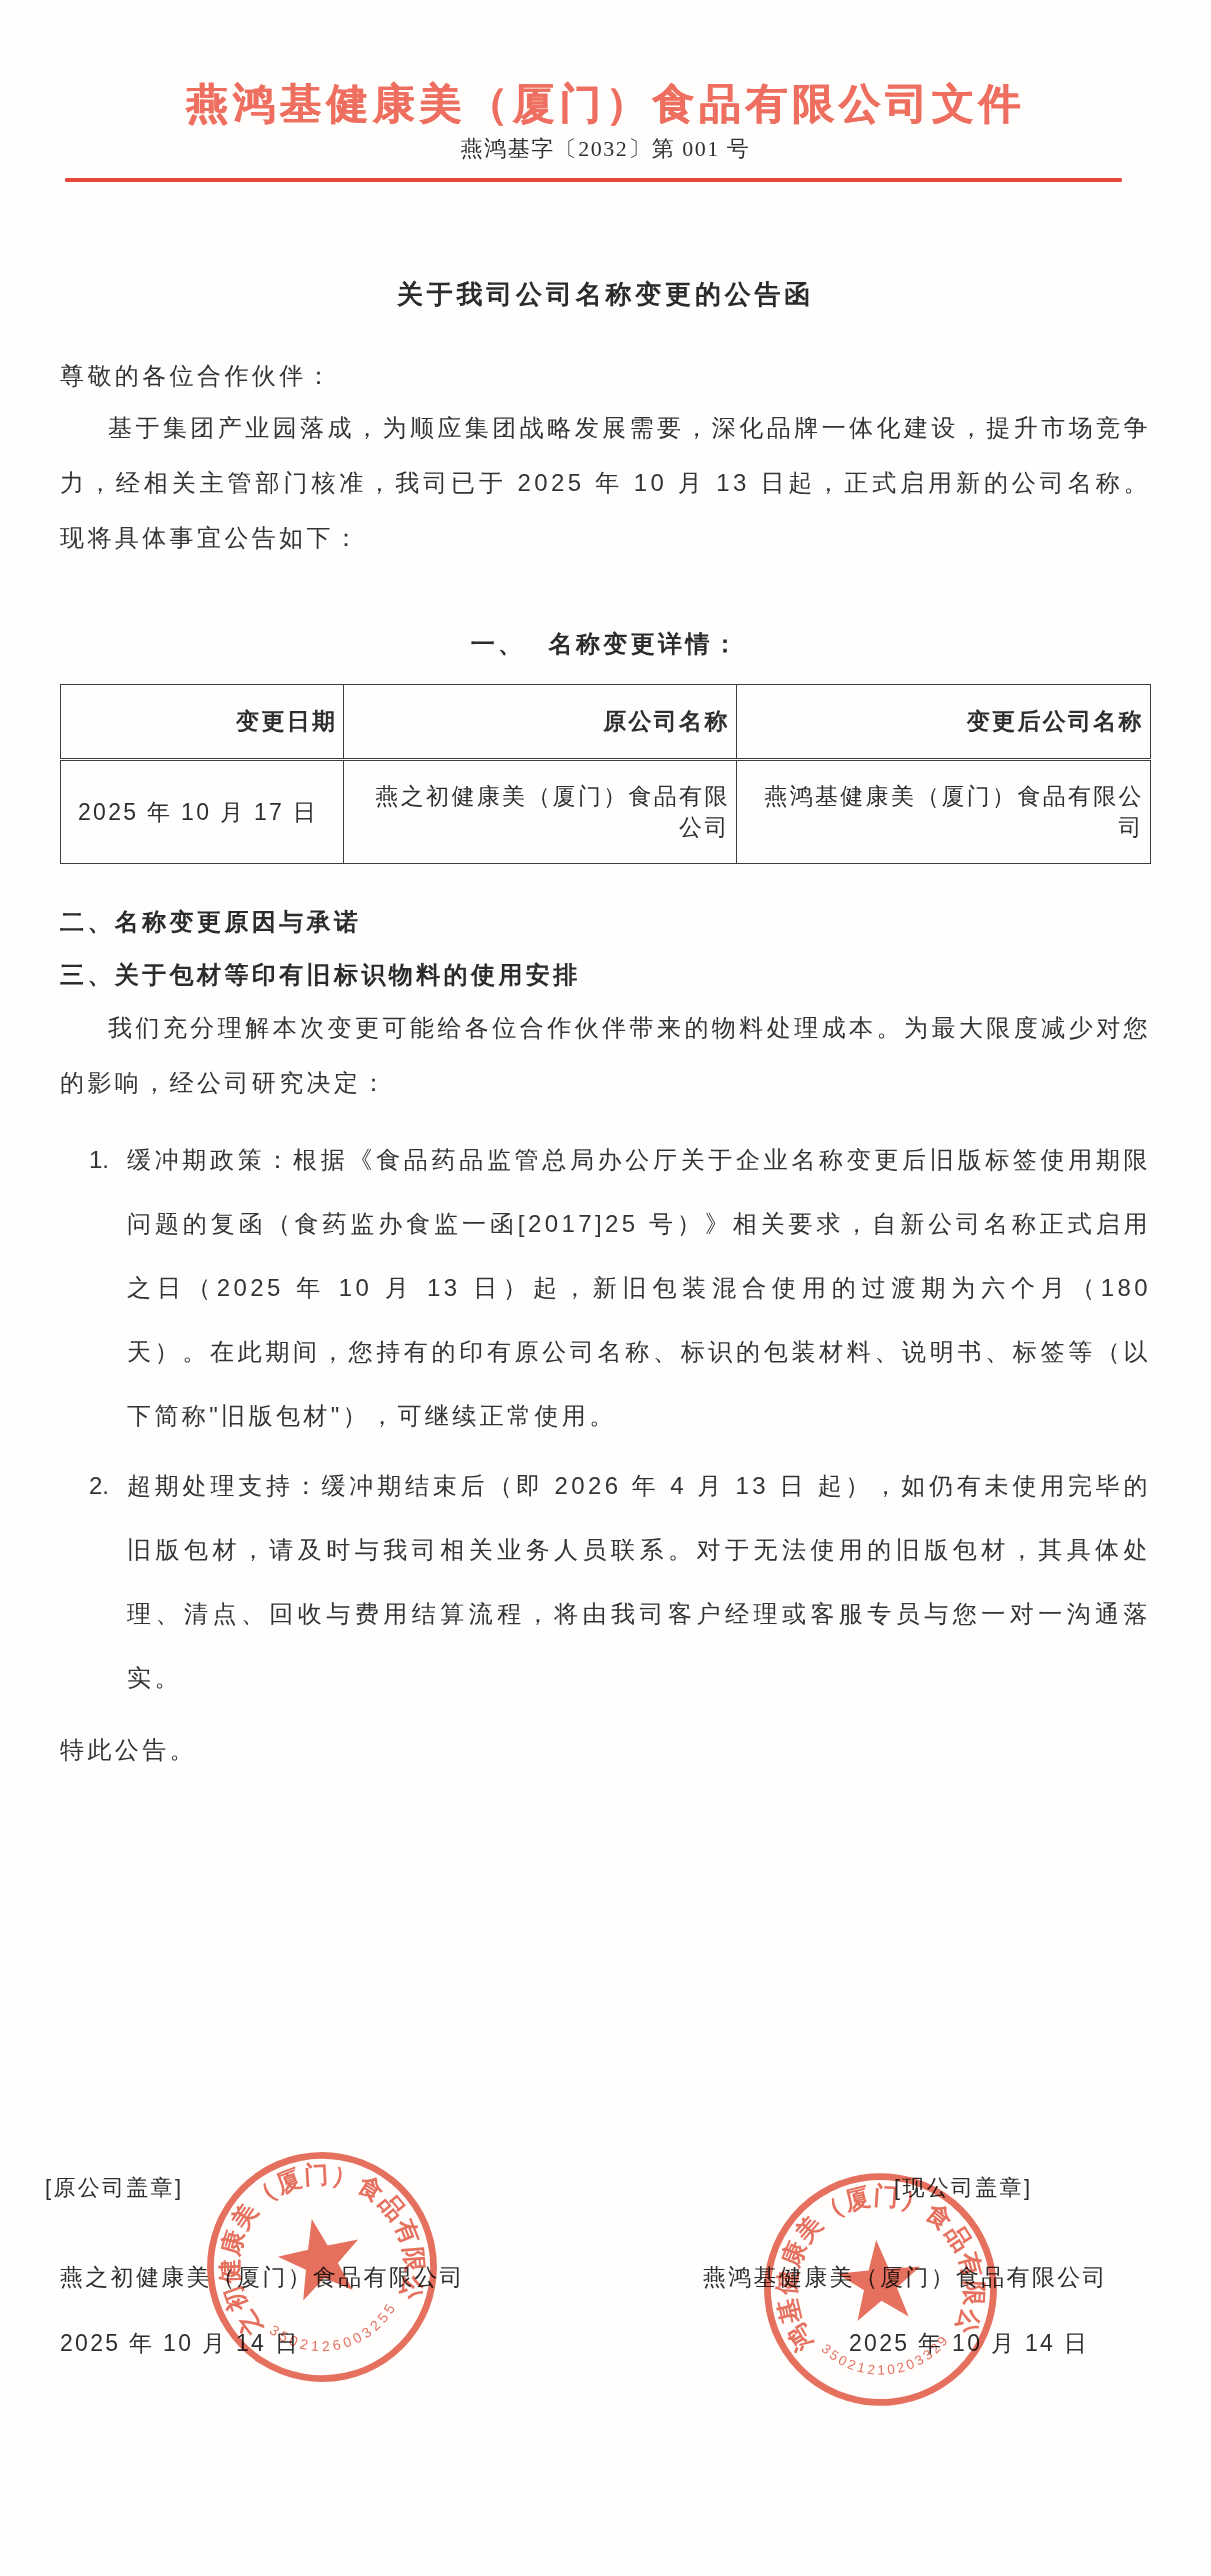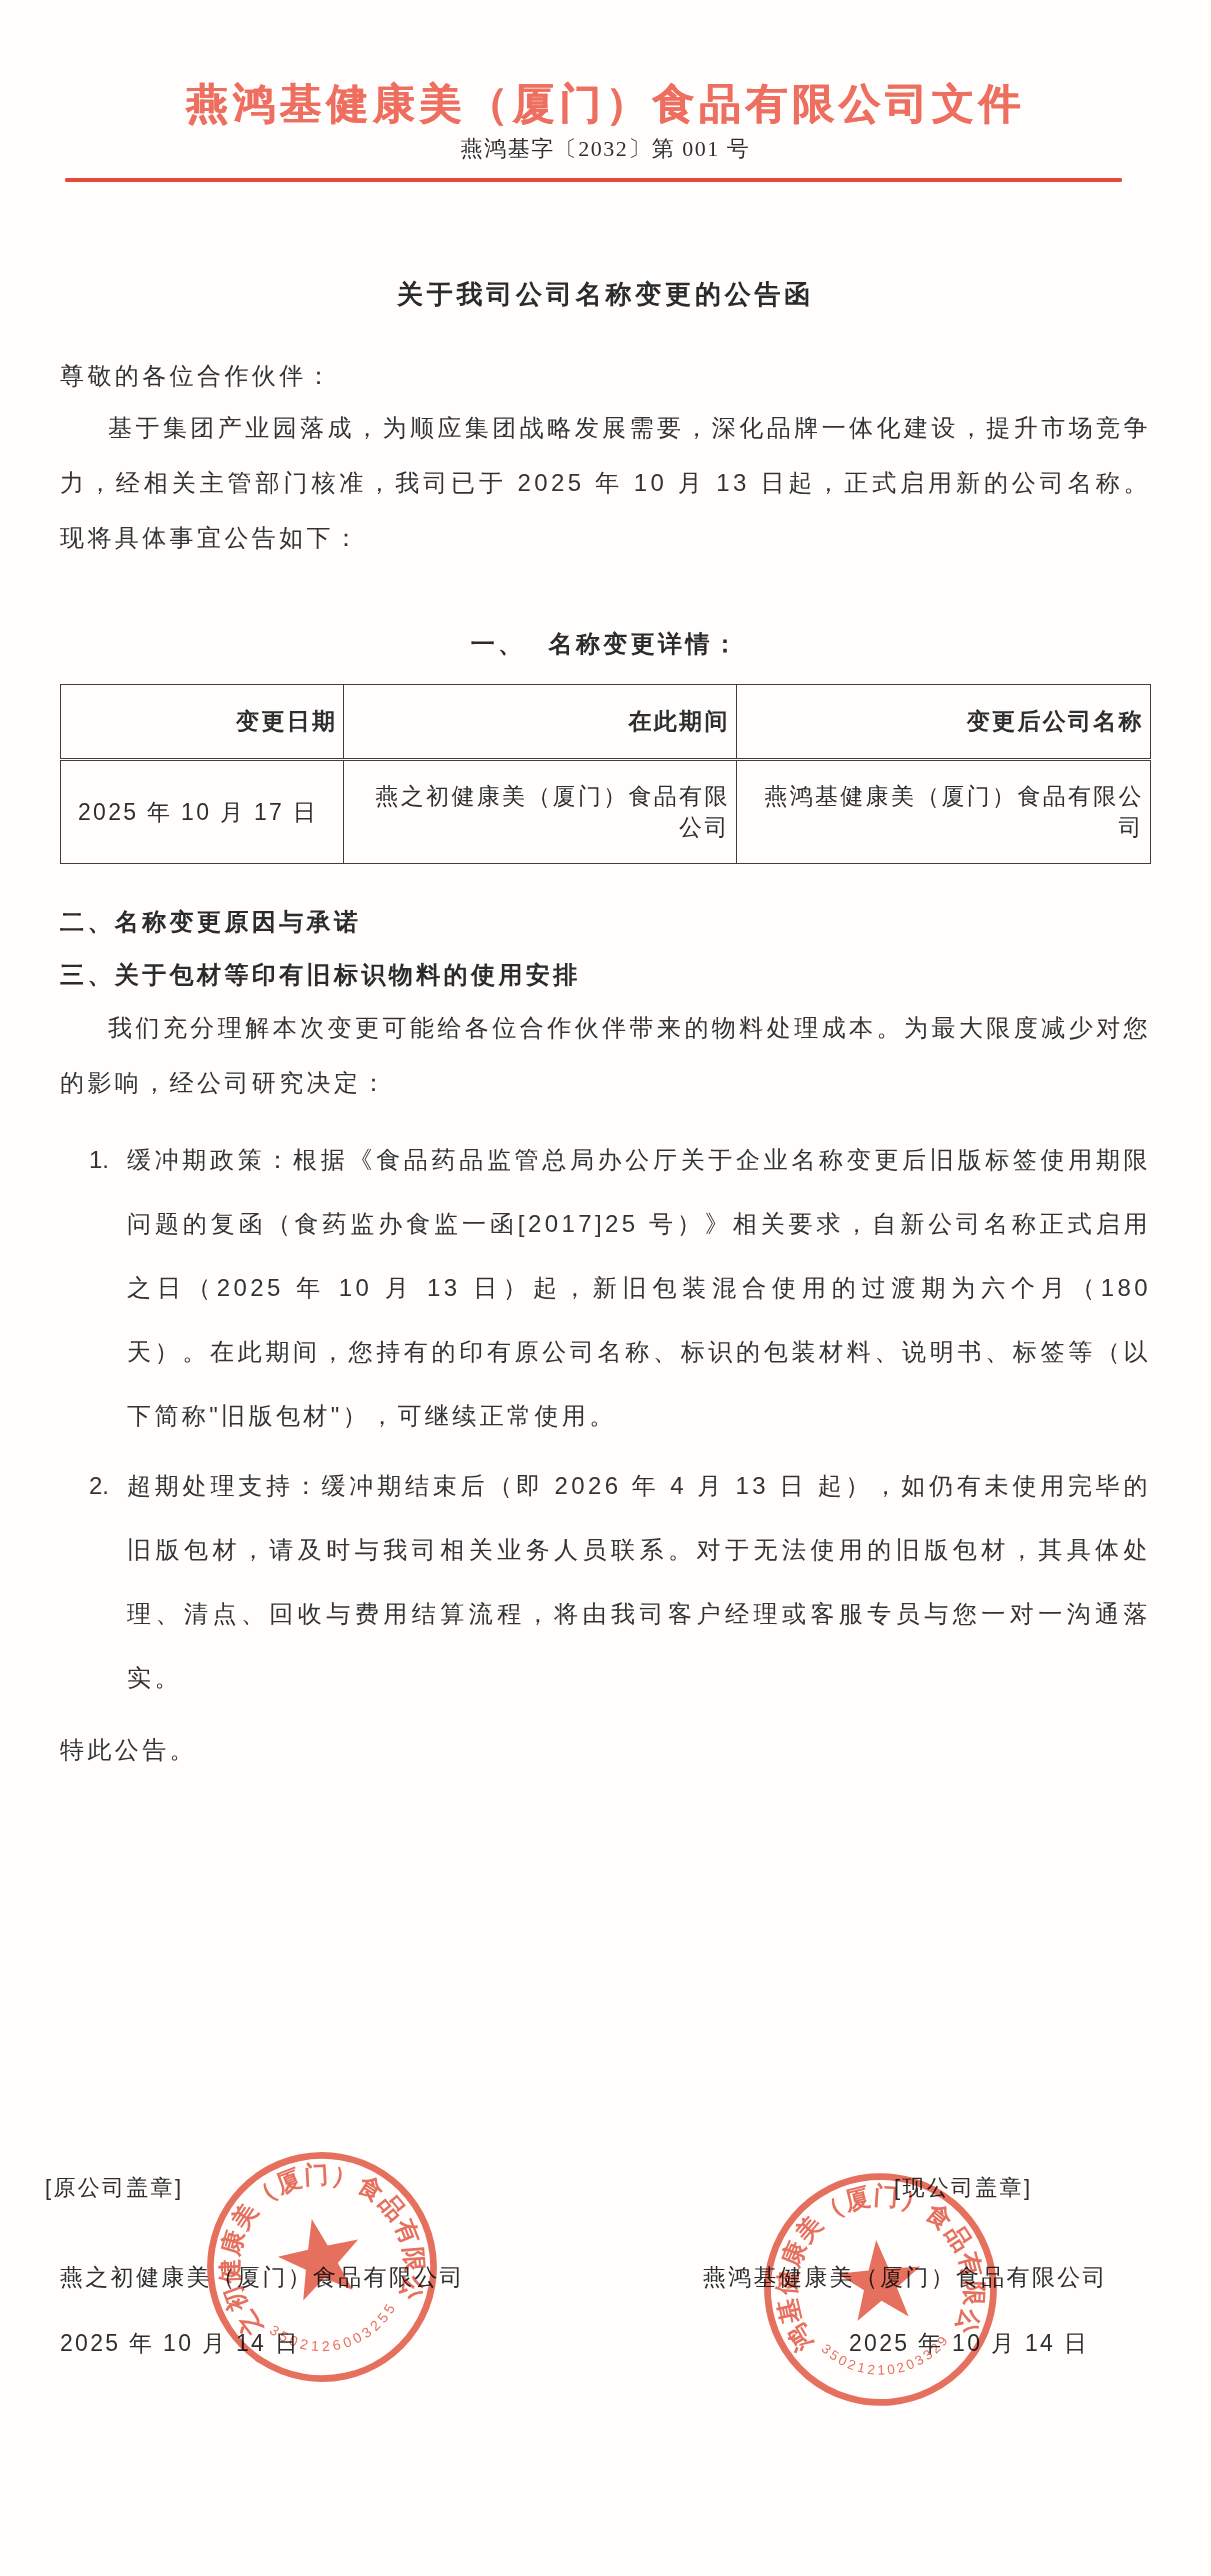--- a/index.html
+++ b/index.html
@@ -150,21 +150,21 @@
 
     <table class="change-table">
       <colgroup>
           <col class="c1">
           <col class="c2">
           <col class="c3">
         </colgroup>
       <thead>
         <tr>
           <th>变更日期</th>
-          <th>在此期间</th>
+          <th>原公司名称</th>
           <th>变更后公司名称</th>
         </tr>
       </thead>
       <tbody>
         <tr>
           <td class="date-cell">2025 年 10 月 17 日</td>
           <td>燕之初健康美（厦门）食品有限公司</td>
           <td>燕鸿基健康美（厦门）食品有限公司</td>
         </tr>
       </tbody>

